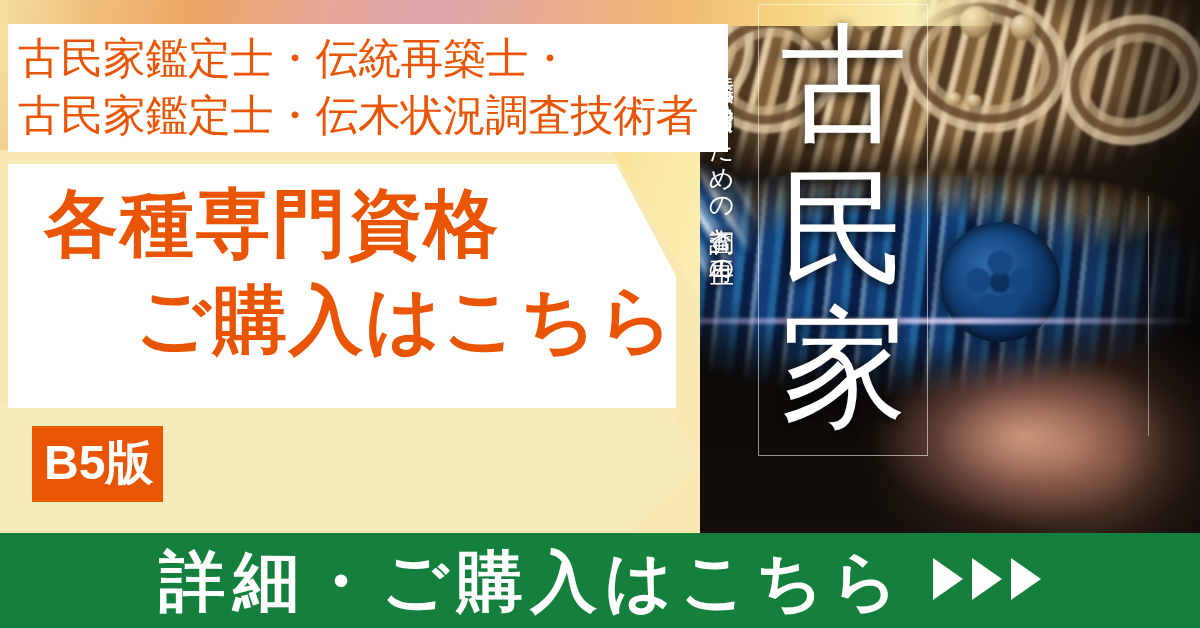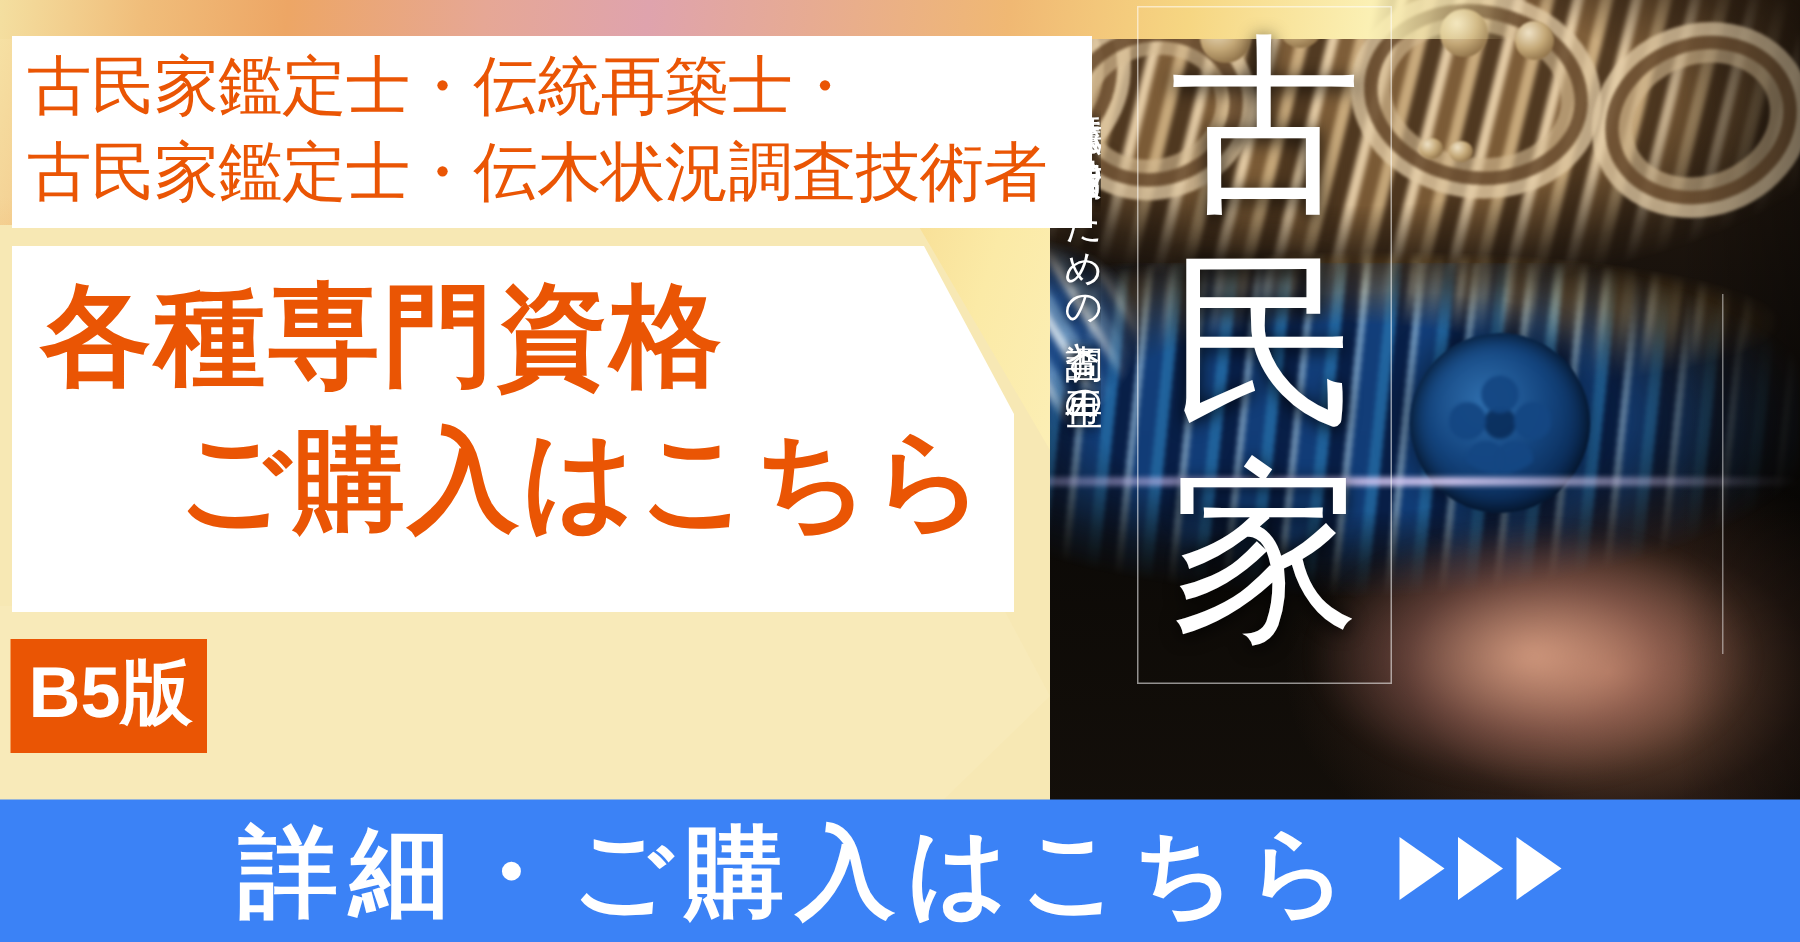--- a/index.html
+++ b/index.html
@@ -186,45 +186,45 @@
     position:absolute;left:18px;top:30px;width:706px;
     color:#ea5504;
     font-weight:400;
     font-size:43px;line-height:1.32;
     letter-spacing:-.5px;
     white-space:nowrap;
   }
   .headline .l2{margin-left:0;}
 
   .subhead{
-    position:absolute;left:17px;top:176px;width:650px;
+    position:absolute;left:34px;top:176px;width:650px;
     color:#ea5504;font-weight:700;
     font-size:74px;line-height:1.3;letter-spacing:2px;
   }
   .subhead .s1{display:block;text-align:left;padding-left:10px;}
   .subhead .s2{display:block;text-align:right;padding-right:8px;}
 
   .price-row{
-    position:absolute;left:7px;top:424px;height:80px;display:flex;align-items:center;justify-content:center;
+    position:absolute;left:32px;top:424px;height:80px;display:flex;align-items:center;justify-content:center;
   }
   .badge{
     background:#ea5504;color:#ffffff;
     font-weight:700;font-size:48px;line-height:1;
     padding:13px 10px 15px 12px;
     letter-spacing:0px;
   }
   .price-text{
     color:#ea5504;font-weight:400;font-size:55px;line-height:1;
     margin-left:22px;letter-spacing:-1px;white-space:nowrap;
   }
 
   
   .cta{
     position:absolute;left:0;top:533px;width:1200px;height:95px;
-    background:#3b82f6;
+    background:#15803d;
     display:flex;align-items:center;justify-content:center;
   }
   .cta-label{
     color:#ffffff;font-weight:700;font-size:66px;line-height:1;
     letter-spacing:8px;white-space:nowrap;
   }
   .cta-arrows{display:flex;align-items:center;gap:9px;margin-left:26px;margin-bottom:4px;}
   .tri{
     width:0;height:0;border-left:30px solid #ffffff;
     border-top:21px solid transparent;border-bottom:21px solid transparent;

